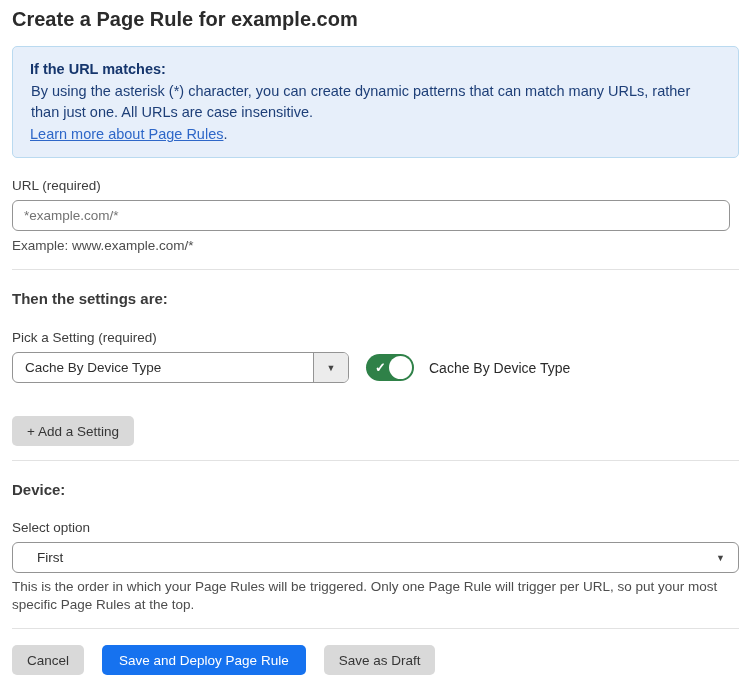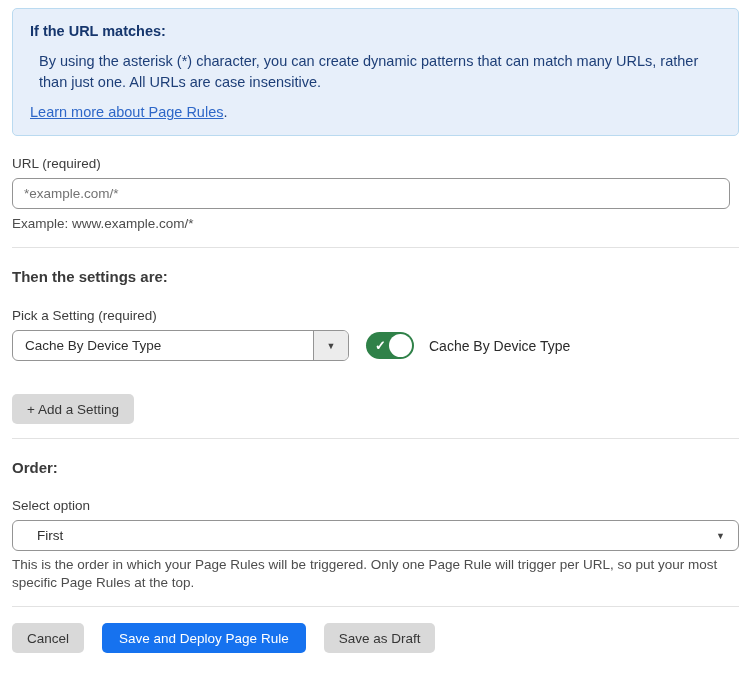--- a/index.html
+++ b/index.html
@@ -29,21 +29,21 @@
     padding: 12px 17px 12px 17px;
     color: #1e3f78;
     font-size: 14.5px;
     line-height: 21px;
     margin-bottom: 20px;
   }
   .info-heading {
     font-weight: bold;
     color: #16366d;
   }
-  .info-body { margin: 9px; }
+  .info-body { margin: 1px; }
   .learn-link {
     color: #2e67c8;
     text-decoration: underline;
     cursor: pointer;
   }
   .field-label {
     display: block;
     font-size: 13.5px;
     color: #3d3d3d;
     margin-bottom: 7px;
@@ -198,20 +198,21 @@
     display: flex;
     gap: 18px;
     margin-top: 16px;
   }
 </style>
 </head>
 <body>
 
 <div class="container">
 
+  <h1 class="page-title">Create a Page Rule for example.com</h1>
 
   <div class="info-box">
     <div class="info-heading">If the URL matches:</div>
     <p class="info-body">By using the asterisk (*) character, you can create dynamic patterns that can match many URLs, rather than just one. All URLs are case insensitive.</p>
     <div><a class="learn-link">Learn more about Page Rules</a><span>.</span></div>
   </div>
 
   <label class="field-label">URL (required)</label>
   <input class="url-input" type="text" value="*example.com/*" style="">
   <p class="helper">Example: www.example.com/*</p>
@@ -233,21 +234,21 @@
       <span class="toggle-check">✓</span>
       <span class="toggle-knob"></span>
     </div>
     <span class="toggle-text">Cache By Device Type</span>
   </div>
 
   <button class="btn btn-gray add-setting">+ Add a Setting</button>
 
   <hr class="divider">
 
-  <h2 class="section-heading">Order:</h2>
+  <h2 class="section-heading">Device:</h2>
 
   <label class="field-label order-label">Select option</label>
 
   <div class="wide-select">
     <span>First</span>
     <span class="arrow">▼</span>
   </div>
 
   <p class="helper order-helper">This is the order in which your Page Rules will be triggered. Only one Page Rule will trigger per URL, so put your most specific Page Rules at the top.</p>
 

